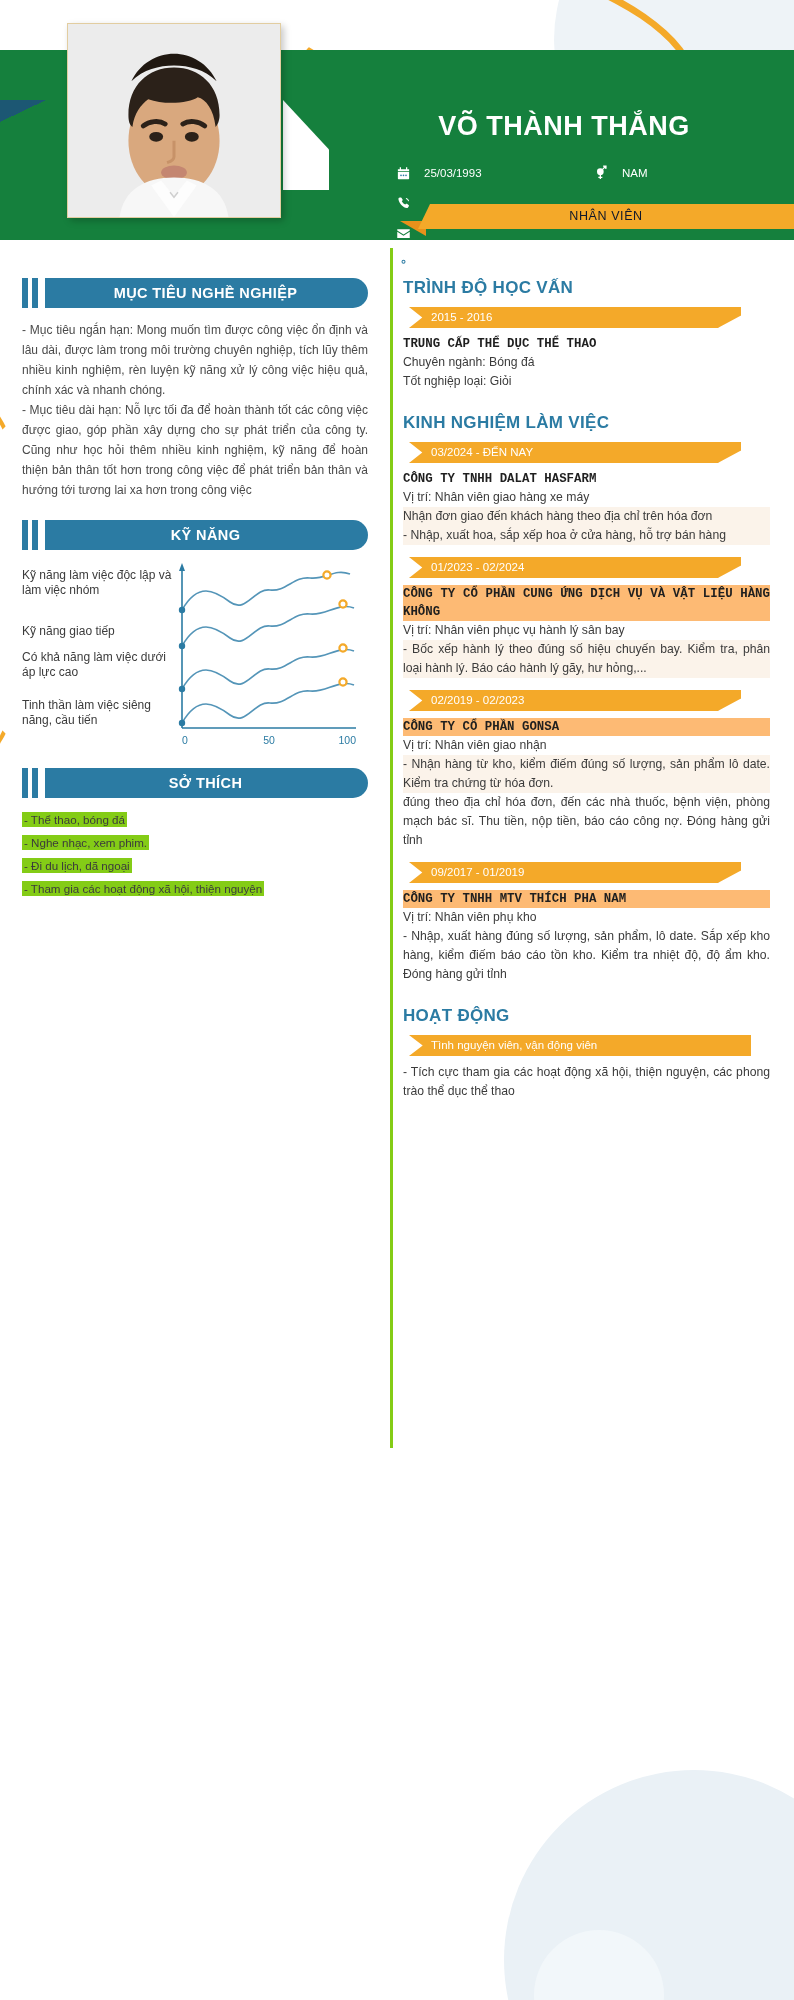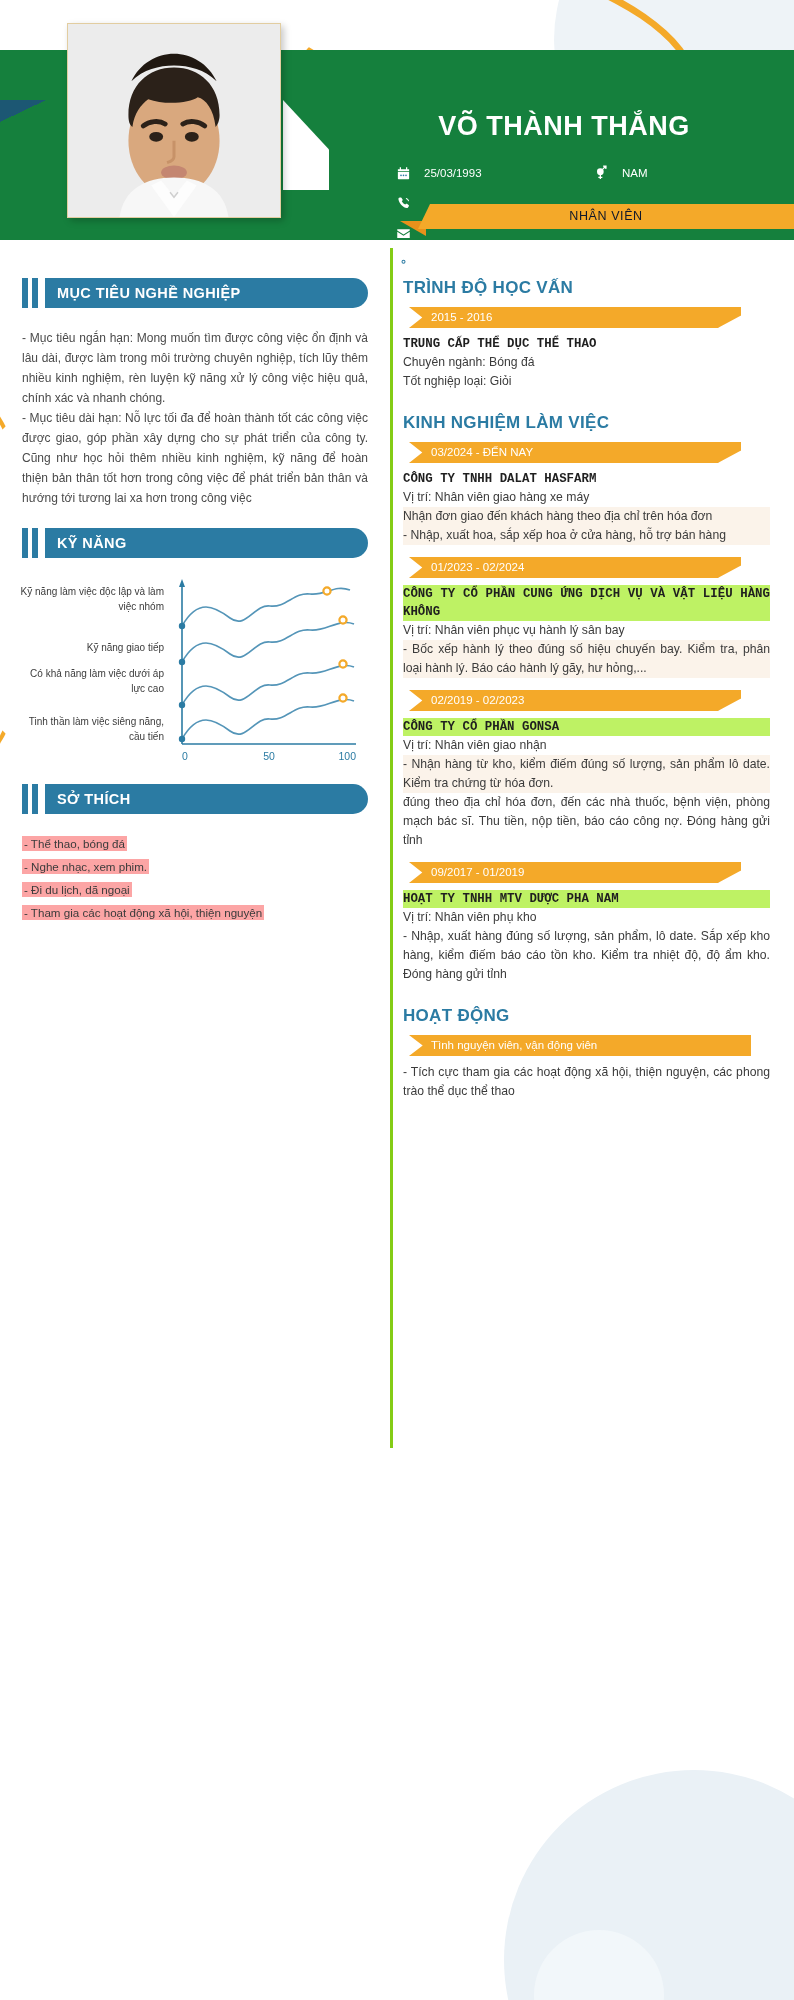--- a/index.html
+++ b/index.html
@@ -98,46 +98,46 @@
     color: #0f172a; font-size: 12.5px; line-height: 25px; text-align: center;
     letter-spacing: .6px;
   }
 
   
   #columns { position: absolute; top: 248px; left: 0; width: 794px; display: flex; }
   #left-col  { width: 390px; padding: 30px 22px 0 22px; }
   #right-col { width: 404px; padding: 30px 24px 0 10px; border-left: 3px solid #84cc16; min-height: 1200px; }
 
   
-  .pill-head { display: flex; align-items: stretch; margin-bottom: 20px; }
+  .pill-head { display: flex; align-items: stretch; margin-bottom: 12px; text-align: center; }
   .pill-bars { display: flex; gap: 4px; padding-right: 7px; }
   .pill-bar { width: 6px; background: #2b7ba3; }
   .pill-body {
     flex: 1; background: #2b7ba3; border-radius: 0 16px 16px 0;
     color: #fff; font-size: 14.5px; font-weight: bold; letter-spacing: .4px;
     padding: 6px 14px 6px 12px; line-height: 18px;
   }
 
   .body-text {
     font-size: 12px; line-height: 20px; color: #4a4a4a; text-align: justify;
   }
 
   
   #skills-chart { position: relative; width: 346px; height: 190px; margin-top: 6px; }
   #skills-chart .labels { position: absolute; left: 0; top: 0; width: 150px; }
   .sk-label {
-    position: absolute; right: 8px; width: 150px; text-align: right;
-    font-size: 10px; line-height: 15px; color: #3b3b3b;
+    position: absolute; right: 0; width: 150px; text-align: left;
+    font-size: 12px; line-height: 15px; color: #3b3b3b;
   }
   #skills-svg { position: absolute; left: 152px; top: 0; }
   .axis-tick { font-size: 10.5px; fill: #2b7ba3; }
 
   
   .hobby { font-size: 11.6px; line-height: 20px; color: #3b3b3b; margin-bottom: 3px; }
-  .hobby span { background: #fca5a5; padding: 1px 2px; }
+  .hobby span { background: #84cc16; padding: 1px 2px; }
 
   
   .rc-head {
     color: #2b7ba3; font-size: 17px; font-weight: bold;
     letter-spacing: .3px; margin: 0 0 9px 0;
   }
   .rc-head.spaced { margin-top: 22px; }
 
   
   .date-ribbon { position: relative; height: 21px; margin: 0 0 7px 6px; width: 332px; }
@@ -147,21 +147,21 @@
     clip-path: polygon(0 0, 100% 0, 100% 40%, 93% 100%, 0 100%, 4% 50%);
     box-shadow: 2px 3px 5px rgba(0,0,0,.18);
   }
   .dr-body.wide { clip-path: polygon(0 0, 100% 0, 100% 100%, 0 100%, 4% 50%); }
   .dr-text {
     position: absolute; left: 22px; top: 0; height: 21px; line-height: 21px;
     color: #ffffff; font-size: 11.5px;
   }
 
   .org { font-size: 12.4px; font-weight: bold; color: #1f1f1f; line-height: 18px; text-align: justify; font-family: Liberation Mono, monospace; }
-  .org-hl { background: #bef264; }
+  .org-hl { background: #fdba74; }
   .line { font-size: 12.2px; color: #3b3b3b; line-height: 19px; text-align: justify; }
   .hl { background: #fbf3ea; }
   .blk { margin-bottom: 12px; }
 </style>
 </head>
 <body>
 
 <div class="deco" id="deco-top-circle"></div>
 <div class="deco" id="deco-top-swirl"></div>
 <div class="deco" id="deco-top-swirl2"></div>
@@ -380,21 +380,21 @@
       <div class="line">Vị trí: Nhân viên giao nhận</div>
       <div class="line hl">- Nhận hàng từ kho, kiểm điếm đúng số lượng, sản phẩm lô date. Kiểm tra chứng từ hóa đơn.</div>
       <div class="line">đúng theo địa chỉ hóa đơn, đến các nhà thuốc, bệnh viện, phòng mạch bác sĩ. Thu tiền, nộp tiền, báo cáo công nợ. Đóng hàng gửi tỉnh</div>
     </div>
 
     <div class="blk">
       <div class="date-ribbon">
         <div class="dr-body"></div>
         <div class="dr-text">09/2017 - 01/2019</div>
       </div>
-      <div class="org org-hl">HOẠT TY TNHH MTV DƯỢC PHA NAM</div>
+      <div class="org org-hl">CÔNG TY TNHH MTV THÍCH PHA NAM</div>
       <div class="line">Vị trí: Nhân viên phụ kho</div>
       <div class="line">- Nhập, xuất hàng đúng số lượng, sản phẩm, lô date. Sắp xếp kho hàng, kiểm điếm báo cáo tồn kho. Kiểm tra nhiệt độ, độ ẩm kho. Đóng hàng gửi tỉnh</div>
     </div>
 
     <div class="rc-head spaced">HOẠT ĐỘNG</div>
     <div class="blk">
       <div class="date-ribbon" style="width:342px;">
         <div class="dr-body wide"></div>
         <div class="dr-text">Tình nguyện viên, vận động viên</div>
       </div>

